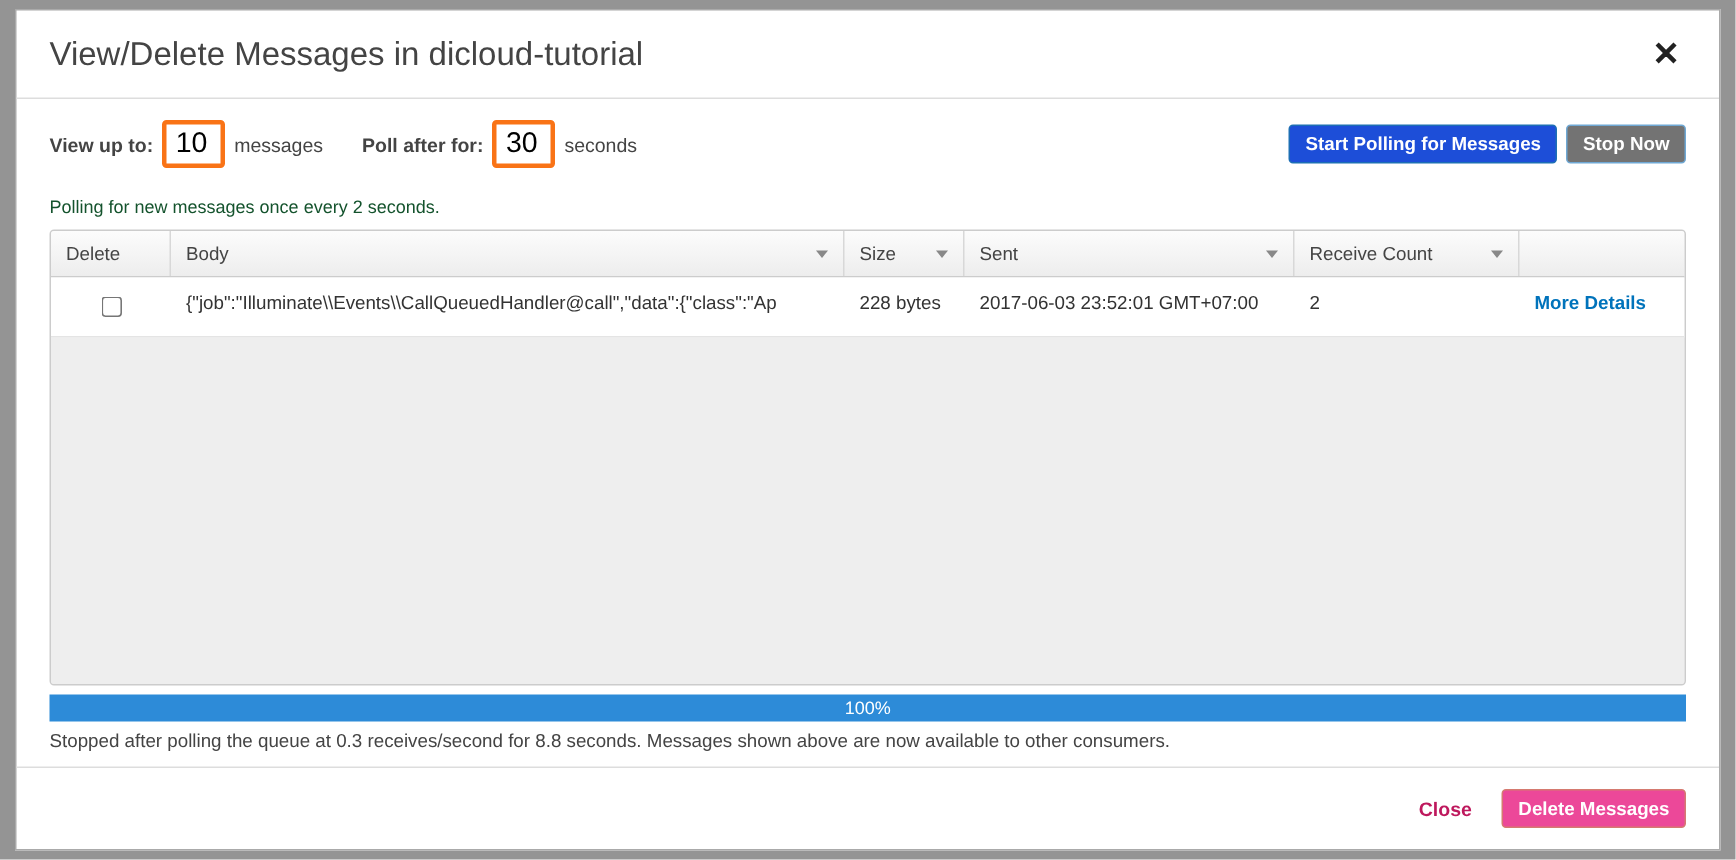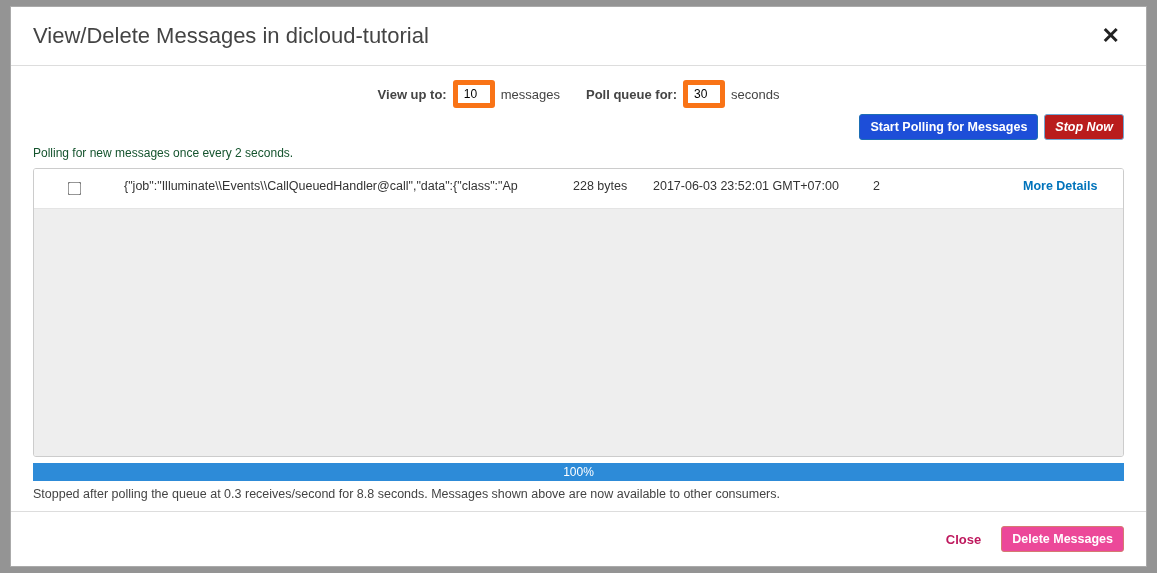--- a/index.html
+++ b/index.html
@@ -50,33 +50,32 @@
     padding: 14px 22px 10px 22px;
     display: flex;
     flex-direction: column;
     overflow: hidden;
   }
   .controls-row {
     display: flex;
     align-items: center;
     gap: 6px;
     font-size: 13px;
-    margin-bottom: 2px;
-    flex-direction: column;
+    margin-bottom: 15px;
   }
   .controls-left { display:flex; align-items:center; gap:6px; flex-wrap:nowrap;}
   .controls-left strong { font-weight:700; }
   .controls-right { margin-left:auto; display:flex; gap:6px; }
   .num-input {
     width: 48px;
     text-align: left;
-    border: 5px solid #f97316;
+    border: 3px solid #f97316;
     border-radius: 3px;
     padding: 2px 6px;
-    font-size: 12px;
+    font-size: 19px;
   }
   .num-input.sm { width:42px; }
   .hint {
     color: #14532d;
     font-size: 12px;
     margin: 4px 0 8px 0;
   }
   .btn {
     display:inline-block;
     border-radius: 3px;
@@ -87,25 +86,24 @@
     border: 1px solid transparent;
     white-space: nowrap;
     text-align:center;
   }
   .btn-primary {
     background: #1d4ed8;
     color: #fff;
     border-color: #1d6fb5;
   }
   .btn-primary.disabled {
-    background: #b91c1c;
+    background: #737373;
     border-color: #6fa8d4;
     color: #fff;
     cursor: default;
-    font-style: italic;
   }
   .btn-danger {
     background: #ec7063;
     border-color: #c95a4f;
     color:#fff;
   }
   .btn-danger.washed {
     background: #ec4899;
     border-color:#d57a70;
   }
@@ -205,33 +203,55 @@
   </div>
 
   <div class="modal-body">
 
     <div class="controls-row">
       <div class="controls-left">
         <strong>View up to:</strong>
         <input class="num-input sm" value="10" style="">
         <span>messages</span>
         <span style="width:14px;"></span>
-        <strong>Poll queue for:</strong>
+        <strong>Poll after for:</strong>
         <input class="num-input sm" value="30" style="">
         <span>seconds</span>
       </div>
       <div class="controls-right">
         <span class="btn btn-primary">Start Polling for Messages</span>
         <span class="btn btn-primary disabled">Stop Now</span>
       </div>
     </div>
 
     <div class="hint">Polling for new messages once every 2 seconds.</div>
 
     <div class="grid">
+      <div class="grid-head">
+        <div class="gh">
+          <span>Delete</span>
+        </div>
+        <div class="gh">
+          <span>Body</span>
+          <span class="sort-caret"></span>
+        </div>
+        <div class="gh">
+          <span>Size</span>
+          <span class="sort-caret"></span>
+        </div>
+        <div class="gh">
+          <span>Sent</span>
+          <span class="sort-caret"></span>
+        </div>
+        <div class="gh">
+          <span>Receive Count</span>
+          <span class="sort-caret"></span>
+        </div>
+        <div class="gh"></div>
+      </div>
       <div class="grid-body">
         <div class="row">
           <div class="cell chk">
             <input type="checkbox" style="">
           </div>
           <div class="cell">{"job":"Illuminate\\Events\\CallQueuedHandler@call","data":{"class":"Ap</div>
           <div class="cell">228 bytes</div>
           <div class="cell">2017-06-03 23:52:01 GMT+07:00</div>
           <div class="cell">2</div>
           <div class="cell link">More Details</div>

